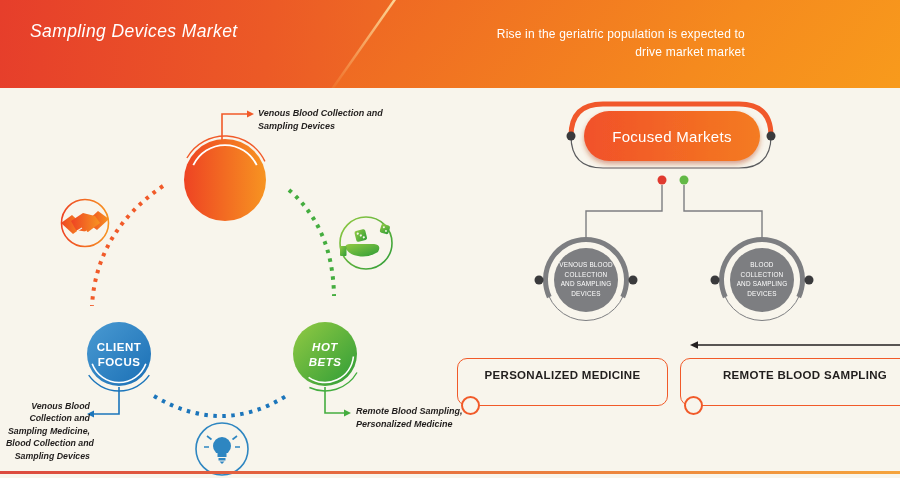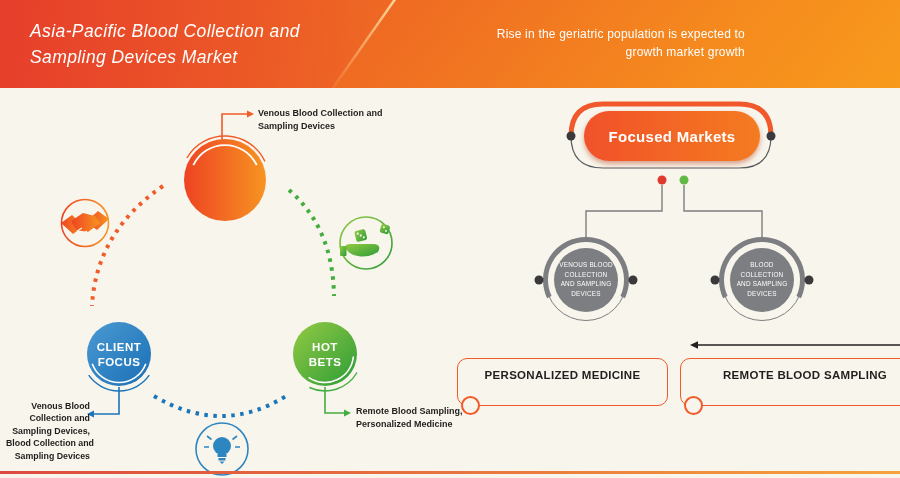--- a/index.html
+++ b/index.html
@@ -19,27 +19,27 @@
   .header-title{position:absolute;left:30px;top:19px;width:350px;color:#fff;
     font-style:italic;font-weight:500;font-size:17.5px;line-height:1.48;letter-spacing:.4px;}
   .header-sub{position:absolute;left:405px;top:25px;width:340px;color:#fff;
     font-size:12px;line-height:1.5;letter-spacing:.2px;text-align:right;}
   
   svg.layer{position:absolute;left:0;top:0;}
   
   .node-label{position:absolute;color:#fff;text-align:center;font-weight:600;letter-spacing:.5px;font-size:11.5px;line-height:1.3;}
   .node-label span{display:block;}
   
-  .ann{position:absolute;color:#211e1d;font-size:9px;font-weight:600;line-height:1.42;}
+  .ann{position:absolute;color:#211e1d;font-size:9px;font-weight:600;line-height:1.42;font-style:italic;}
   .ann span{display:block;white-space:nowrap;}
   .ann-bl{text-align:right;font-size:8.8px;}
   
   .pill-label{position:absolute;left:584px;top:111px;width:176px;height:50px;
     display:flex;align-items:center;justify-content:center;
-    color:#fff;font-weight:700;font-size:15px;letter-spacing:.3px;}
+    color:#fff;font-weight:400;font-size:15px;letter-spacing:.3px;}
   .gray-circle-label{position:absolute;width:72px;color:#fff;text-align:center;
     font-size:6.4px;line-height:1.5;letter-spacing:.2px;font-weight:500;}
   .gray-circle-label span{display:block;}
   
   .opp-title{position:absolute;left:457px;top:336px;color:#55565a;
     font-size:13px;letter-spacing:.5px;font-weight:500;}
   .opp-box{position:absolute;top:358px;height:48px;border:1.6px solid #f15a29;border-radius:10px;box-sizing:border-box;}
   .opp-box .opp-label{position:absolute;left:0;right:0;top:10px;text-align:center;
     color:#211e1d;font-weight:700;font-size:11.5px;letter-spacing:.3px;}
   .opp-dot{position:absolute;left:3px;bottom:-10px;width:15px;height:15px;border-radius:50%;
@@ -184,46 +184,45 @@
 
     <g>
       <line x1="900" y1="345" x2="698" y2="345" stroke="#231f20" stroke-width="1.6"></line>
       <polygon points="698,341.2 698,348.8 690,345" fill="#231f20"></polygon>
     </g>
   </svg>
 
   <div class="header">
     <div class="header-slash"></div>
     <div class="header-title">
-      <span style="display:block">Asia-Pacific Blood Collection and</span>
       <span style="display:block">Sampling Devices Market</span>
     </div>
     <div class="header-sub">
       <span style="display:block">Rise in the geriatric population is expected to</span>
-      <span style="display:block">growth market growth</span>
+      <span style="display:block">drive market market</span>
     </div>
   </div>
 
   <div class="node-label" style="left:79px;top:340px;width:80px;">
     <span>CLIENT</span>
     <span>FOCUS</span>
   </div>
-  <div class="node-label" style="left:285px;top:340px;width:80px;">
+  <div class="node-label" style="left:285px;top:340px;width:80px;font-style:italic;">
     <span>HOT</span>
     <span>BETS</span>
   </div>
 
   <div class="ann" style="left:258px;top:107px;">
     <span>Venous Blood Collection and</span>
     <span>Sampling Devices</span>
   </div>
   <div class="ann ann-bl" style="left:6px;top:400px;width:84px;">
     <span>Venous Blood</span>
     <span>Collection and</span>
-    <span>Sampling Devices,</span>
+    <span>Sampling Medicine,</span>
     <span>Blood Collection and</span>
     <span>Sampling Devices</span>
   </div>
   <div class="ann" style="left:356px;top:405px;">
     <span>Remote Blood Sampling,</span>
     <span>Personalized Medicine</span>
   </div>
 
   <div class="pill-label">Focused Markets</div>
 

